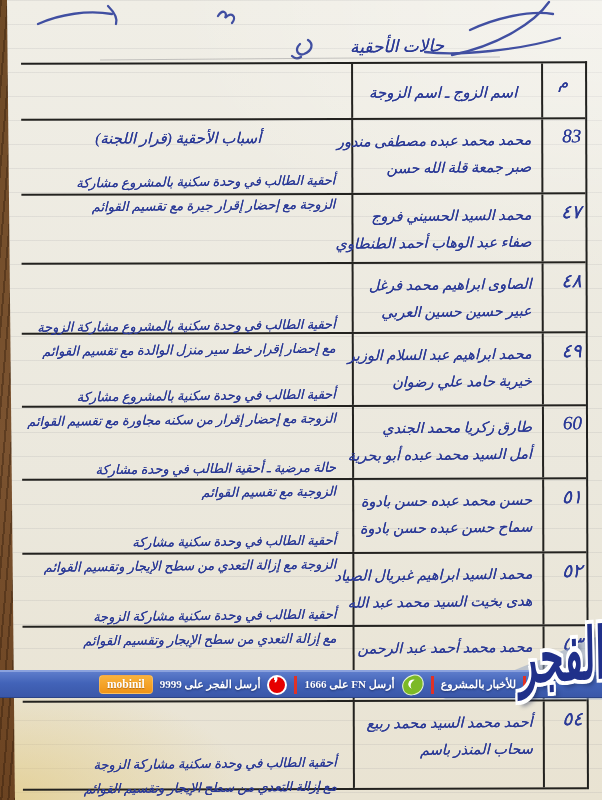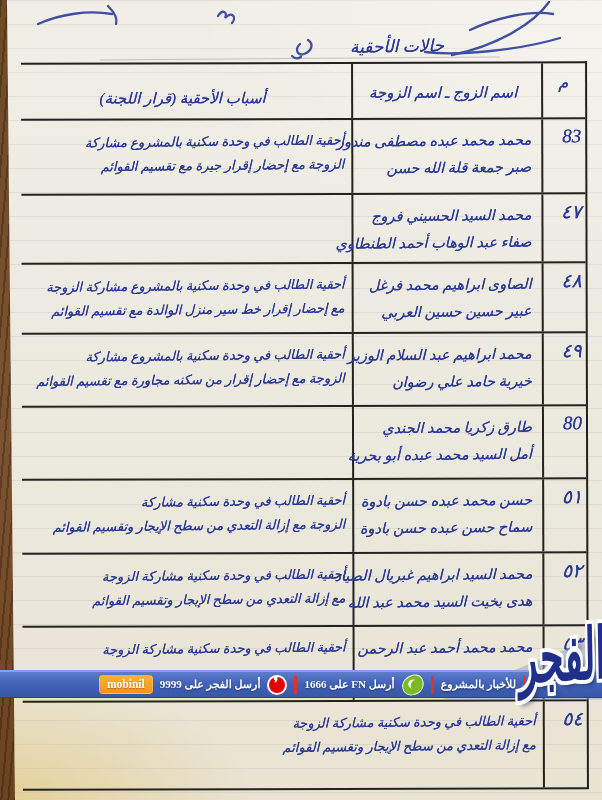--- a/index.html
+++ b/index.html
@@ -38,21 +38,21 @@
   .row:nth-child(3)  { height:69px; }
   .row:nth-child(4)  { height:70px; }
   .row:nth-child(5)  { height:73px; }
   .row:nth-child(6)  { height:73px; }
   .row:nth-child(7)  { height:74px; }
   .row:nth-child(8)  { height:73px; }
   .row:nth-child(9)  { height:75px; }
   .row:nth-child(10) { height:88px; }
   .c-num { width:44px; border-left:2px solid #23221f; padding:6px 4px 0 2px; font-size:19px; }
   .c-nam { width:190px; border-left:2px solid #23221f; padding:8px 10px 0 2px; font-size:14.5px; line-height:27px; white-space:nowrap; }
-  .c-rea { flex:1; padding:10px 7px 0 0; font-size:13px; line-height:24px; white-space:nowrap; overflow:visible; }
+  .c-rea { flex:1; padding:10px 16px 0 0; font-size:13px; line-height:24px; white-space:nowrap; overflow:visible;margin-top:40px; }
   .hdr .c-num { font-size:16px; padding-top:10px; text-align:center; }
   .hdr .c-nam { font-size:15px; padding-top:16px; text-align:center; white-space:normal; }
   .hdr .c-rea { font-size:15px; padding-top:22px; text-align:center; }
   .c-rea div, .c-nam div { transform:rotate(-.5deg); }
 
   
   .ticker { position:absolute; left:0; top:670px; width:602px; height:28px; z-index:6;
     background:linear-gradient(180deg,#5d7ccb 0%, #4263b8 45%, #3a57a8 100%);
     border-top:2px solid #8aa1dd; border-bottom:1px solid #2c4486;
     display:flex; align-items:center; direction:rtl; padding-right:76px; gap:7px;
@@ -150,25 +150,29 @@
         <div>محمد ابراهيم عبد السلام الوزير</div>
         <div>خيرية حامد علي رضوان</div>
       </div>
       <div class="c-rea ink">
         <div>أحقية الطالب في وحدة سكنية بالمشروع مشاركة</div>
         <div>الزوجة مع إحضار إقرار من سكنه مجاورة مع تقسيم القوائم</div>
       </div>
     </div>
 
     <div class="row">
-      <div class="c-num ink">80</div>
+      <div class="c-num ink">60</div>
       <div class="c-nam ink">
         <div>طارق زكريا محمد الجندي</div>
         <div>أمل السيد محمد عبده أبو بحرية</div>
       </div>
+      <div class="c-rea ink">
+        <div>حالة مرضية ـ أحقية الطالب في وحدة مشاركة</div>
+        <div>الزوجية مع تقسيم القوائم</div>
+      </div>
     </div>
 
     <div class="row">
       <div class="c-num ink">٥١</div>
       <div class="c-nam ink">
         <div>حسن محمد عبده حسن بادوة</div>
         <div>سماح حسن عبده حسن بادوة</div>
       </div>
       <div class="c-rea ink">
         <div>أحقية الطالب في وحدة سكنية مشاركة</div>
@@ -195,20 +199,24 @@
         <div></div>
       </div>
       <div class="c-rea ink">
         <div>أحقية الطالب في وحدة سكنية مشاركة الزوجة</div>
         <div></div>
       </div>
     </div>
 
     <div class="row">
       <div class="c-num ink">٥٤</div>
+      <div class="c-nam ink">
+        <div>أحمد محمد السيد محمد ربيع</div>
+        <div>سحاب المنذر باسم</div>
+      </div>
       <div class="c-rea ink">
         <div>أحقية الطالب في وحدة سكنية مشاركة الزوجة</div>
         <div>مع إزالة التعدي من سطح الإيجار وتقسيم القوائم</div>
       </div>
     </div>
   </div>
 
   <div class="wedge"></div>
   <div class="ticker">
     <span class="tsep"></span>

